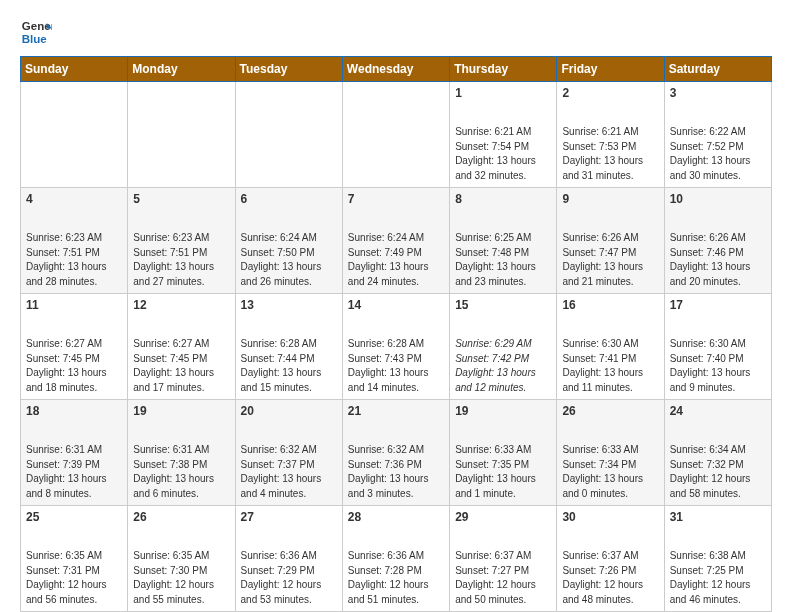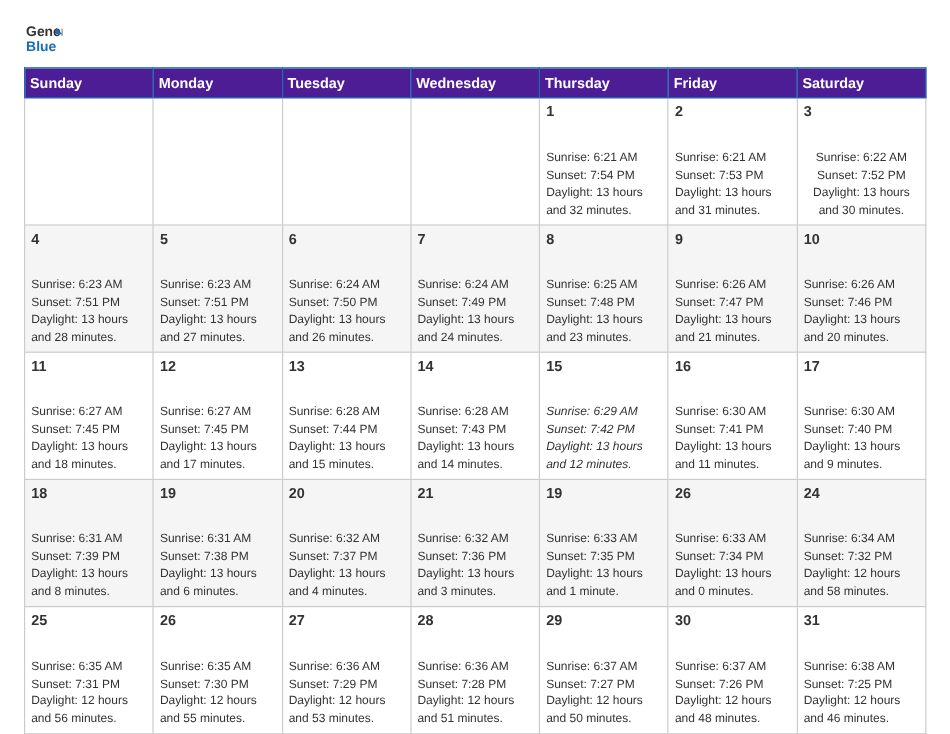--- a/index.html
+++ b/index.html
@@ -37,21 +37,21 @@
     .calendar-subtitle {
       font-size: 15px;
       color: #555;
     }
     table {
       width: 100%;
       border-collapse: collapse;
       font-size: 10.5px;
     }
     thead tr th {
-      background-color: #4c1d95;
+      background-color: #a16207;
       color: #fff;
       padding: 5px 4px;
       text-align: left;
       font-size: 12px;
       font-weight: bold;
       border: 1px solid #1a6db5;
     }
     tbody tr td {
       border: 1px solid #ccc;
       vertical-align: top;
@@ -123,21 +123,21 @@
         </td>
         <td>
           <div class="day-number">2</div>
           <div class="day-info" style="white-space: pre-line;">Sunrise: 6:21 AM
 Sunset: 7:53 PM
 Daylight: 13 hours
 and 31 minutes.</div>
         </td>
         <td>
           <div class="day-number">3</div>
-          <div class="day-info" style="white-space: pre-line; text-align: center;">Sunrise: 6:22 AM
+          <div class="day-info" style="white-space: pre-line;">Sunrise: 6:22 AM
 Sunset: 7:52 PM
 Daylight: 13 hours
 and 30 minutes.</div>
         </td>
       </tr>
       <tr>
         <td>
           <div class="day-number">4</div>
           <div class="day-info" style="white-space: pre-line;">Sunrise: 6:23 AM
 Sunset: 7:51 PM

